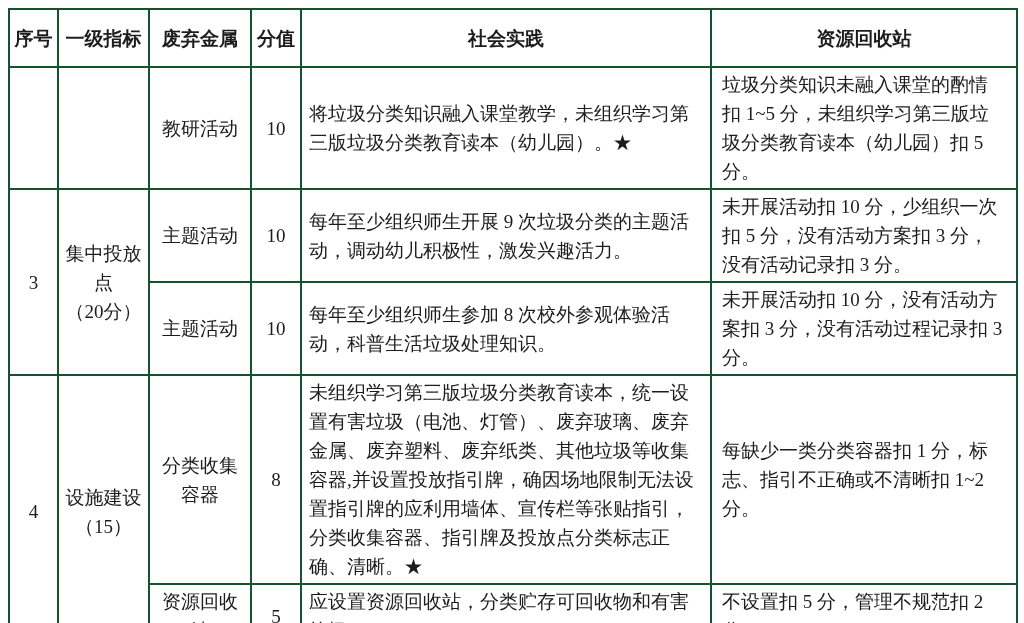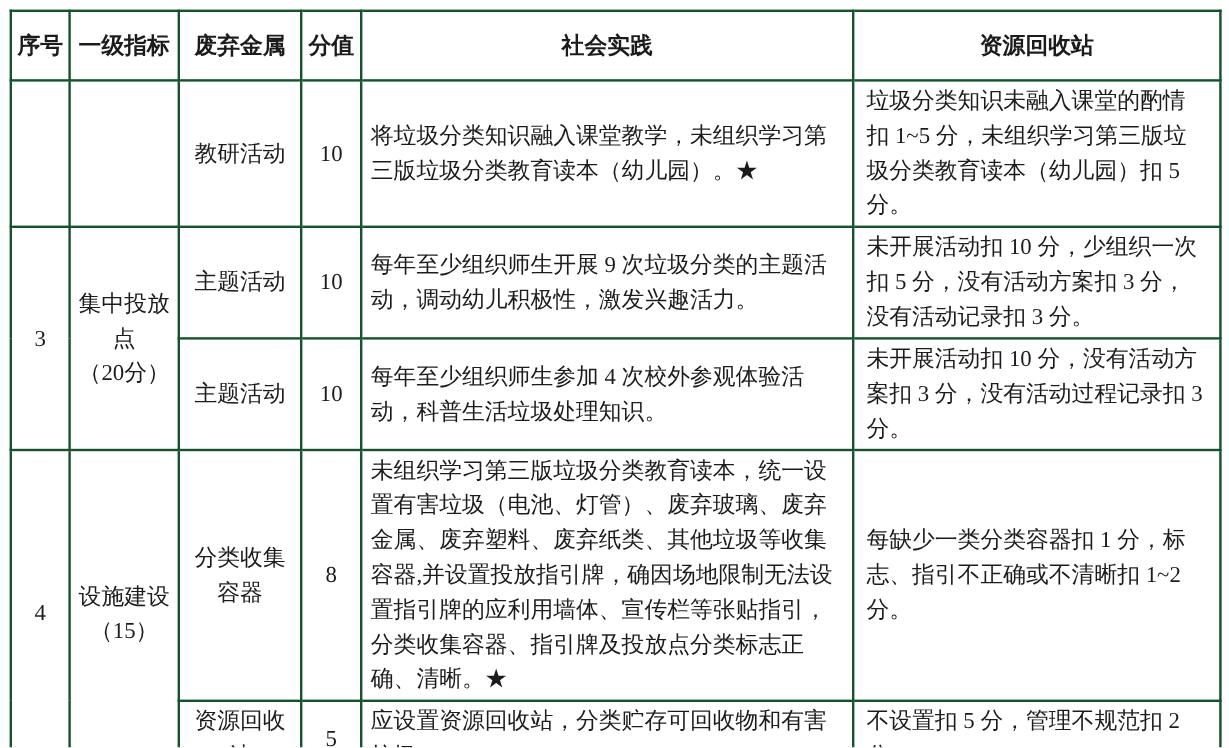--- a/index.html
+++ b/index.html
@@ -97,21 +97,21 @@
 （20分）</td>
         <td class="c-center">主题活动</td>
         <td class="c-center">10</td>
         <td class="c-content">每年至少组织师生开展 9 次垃圾分类的主题活动，调动幼儿积极性，激发兴趣活力。</td>
         <td class="c-criteria">未开展活动扣 10 分，少组织一次扣 5 分，没有活动方案扣 3 分，没有活动记录扣 3 分。</td>
       </tr>
 
       <tr class="r-3">
         <td class="c-center">主题活动</td>
         <td class="c-center">10</td>
-        <td class="c-content">每年至少组织师生参加 4 次校外参观体验活动，科普生活垃圾处理知识。</td>
+        <td class="c-content">每年至少组织师生参加 8 次校外参观体验活动，科普生活垃圾处理知识。</td>
         <td class="c-criteria">未开展活动扣 10 分，没有活动方案扣 3 分，没有活动过程记录扣 3 分。</td>
       </tr>
 
       <tr class="r-4">
         <td class="c-center" rowspan="2">4</td>
         <td class="c-center c-prewrap" rowspan="2">设施建设
 （15）</td>
         <td class="c-center">分类收集容器</td>
         <td class="c-center">8</td>
         <td class="c-content">未组织学习第三版垃圾分类教育读本，统一设置有害垃圾（电池、灯管）、废弃玻璃、废弃金属、废弃塑料、废弃纸类、其他垃圾等收集容器,并设置投放指引牌，确因场地限制无法设置指引牌的应利用墙体、宣传栏等张贴指引，分类收集容器、指引牌及投放点分类标志正确、清晰。★</td>

